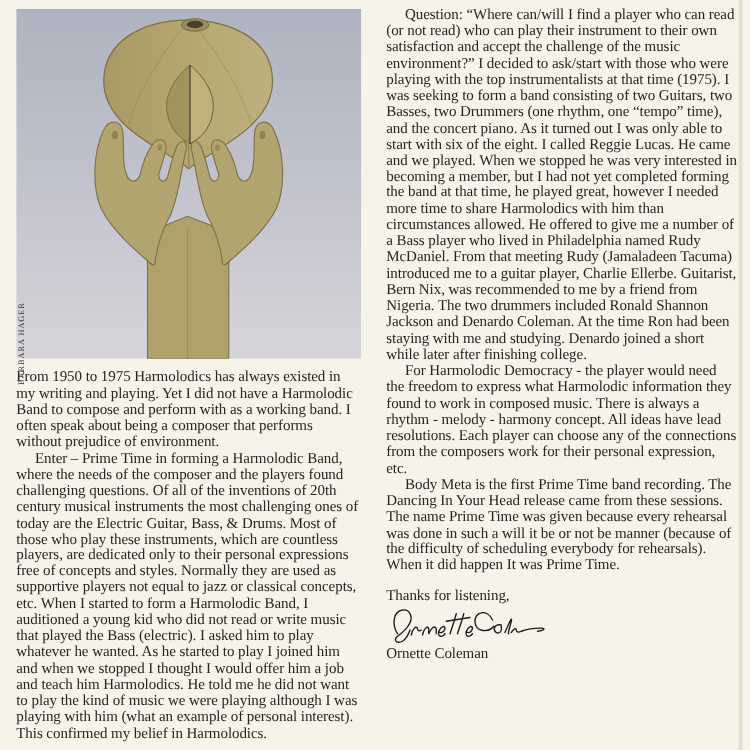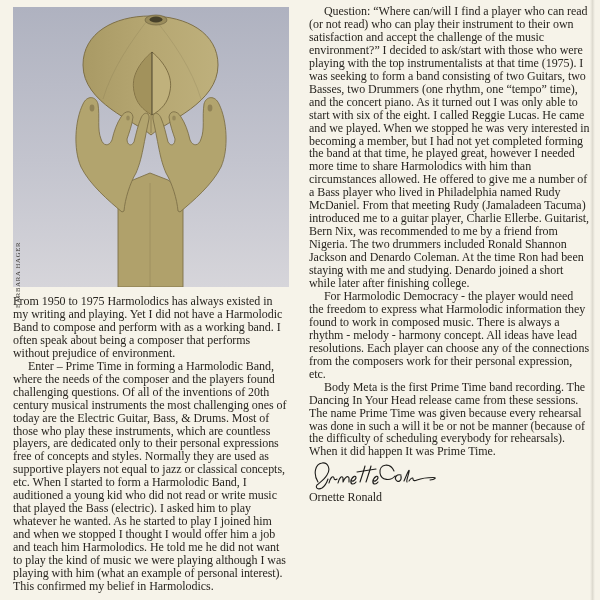--- a/index.html
+++ b/index.html
@@ -105,34 +105,35 @@
     <div class="text-block">
       <p>From 1950 to 1975 Harmolodics has always existed in my writing and playing. Yet I did not have a Harmolodic Band to compose and perform with as a working band. I often speak about being a composer that performs without prejudice of environment.</p>
       <p class="ind">Enter – Prime Time in forming a Harmolodic Band, where the needs of the composer and the players found challenging questions. Of all of the inventions of 20th century musical instruments the most challenging ones of today are the Electric Guitar, Bass, &amp; Drums. Most of those who play these instruments, which are countless players, are dedicated only to their personal expressions free of concepts and styles. Normally they are used as supportive players not equal to jazz or classical concepts, etc. When I started to form a Harmolodic Band, I auditioned a young kid who did not read or write music that played the Bass (electric). I asked him to play whatever he wanted. As he started to play I joined him and when we stopped I thought I would offer him a job and teach him Harmolodics. He told me he did not want to play the kind of music we were playing although I was playing with him (what an example of personal interest). This confirmed my belief in Harmolodics.</p>
     </div>
   </div>
 
   <div class="col-right">
     <p class="ind">Question: “Where can/will I find a player who can read (or not read) who can play their instrument to their own satisfaction and accept the challenge of the music environment?” I decided to ask/start with those who were playing with the top instrumentalists at that time (1975). I was seeking to form a band consisting of two Guitars, two Basses, two Drummers (one rhythm, one “tempo” time), and the concert piano. As it turned out I was only able to start with six of the eight. I called Reggie Lucas. He came and we played. When we stopped he was very interested in becoming a member, but I had not yet completed forming the band at that time, he played great, however I needed more time to share Harmolodics with him than circumstances allowed. He offered to give me a number of a Bass player who lived in Philadelphia named Rudy McDaniel. From that meeting Rudy (Jamaladeen Tacuma) introduced me to a guitar player, Charlie Ellerbe. Guitarist, Bern Nix, was recommended to me by a friend from Nigeria. The two drummers included Ronald Shannon Jackson and Denardo Coleman. At the time Ron had been staying with me and studying. Denardo joined a short while later after finishing college.</p>
     <p class="ind">For Harmolodic Democracy - the player would need the freedom to express what Harmolodic information they found to work in composed music.  There is always a rhythm - melody - harmony concept. All ideas have lead resolutions. Each player can choose any of the connections from the composers work for their personal expression, etc.</p>
     <p class="ind"><span class="i">Body Meta</span><span> is the first </span><span class="i">Prime Time</span><span> band recording. The </span><span class="i">Dancing In Your Head</span><span> release came from these sessions. The name Prime Time was given because every rehearsal was done in such a will it be or not be manner (because of the difficulty of scheduling everybody for rehearsals). When it did happen It was Prime Time.</span></p>
+    <p class="closing">Thanks for listening,</p>
 
     <svg class="sig-svg" width="132" height="30" viewBox="0 0 132 30">
       <g fill="none" stroke="#1d1c1a" stroke-width="1.1" stroke-linecap="round" stroke-linejoin="round">
         <path d="M9,22 C4,14 6,4 13,3 C19,2 22,9 18,15 C15,20 10,23 8,25 C6,28 9,30 13,28 C16,26 18,22 19,19"></path>
         <path d="M20,23 C21,18 24,15 25,18 C25,20 27,20 28,19"></path>
         <path d="M29,23 C30,18 33,15 34,18 L34,22 C36,17 39,15 40,18 L40,22"></path>
         <path d="M42,20 C44,16 47,15 47,18 C46,21 43,22 42,20 C41,25 45,25 47,22"></path>
         <path d="M51,22 C53,16 55,10 56,6"></path>
         <path d="M57,22 C59,16 61,10 62,6"></path>
         <path d="M48,12 L67,9"></path>
         <path d="M64,20 C66,16 69,15 69,18 C68,21 65,22 64,20 C63,25 67,25 69,22"></path>
         <path d="M85,11 C81,2 70,4 71,13 C72,21 82,21 86,16"></path>
         <path d="M92,15 C88,14 85,17 87,20 C89,23 93,21 92,16"></path>
         <path d="M95,21 C98,14 101,7 100,12 C99,17 97,21 98,22"></path>
         <path d="M100,21 C102,18 104,17 104,19 C104,21 106,21 108,20 C112,18.5 118,17.5 124,17.5 C128,17.5 126,19.5 121,20"></path>
       </g>
     </svg>
 
-    <p class="sig-name">Ornette Ronald</p>
+    <p class="sig-name">Ornette Coleman</p>
   </div>
 
 </div>
 
 </body></html>

